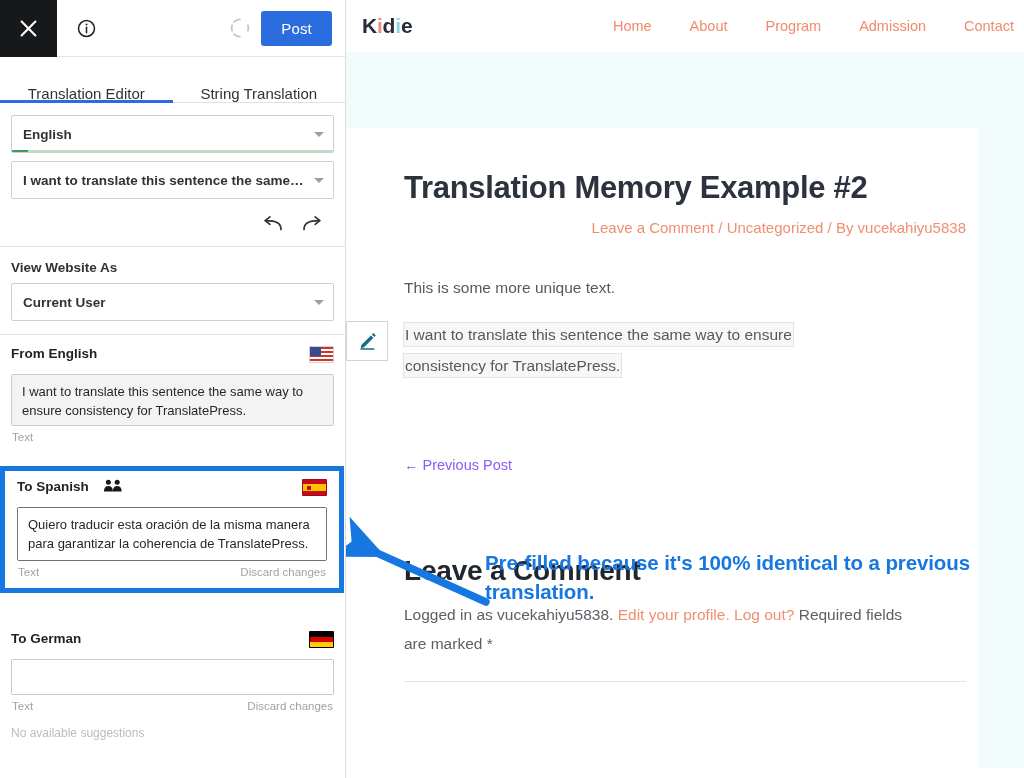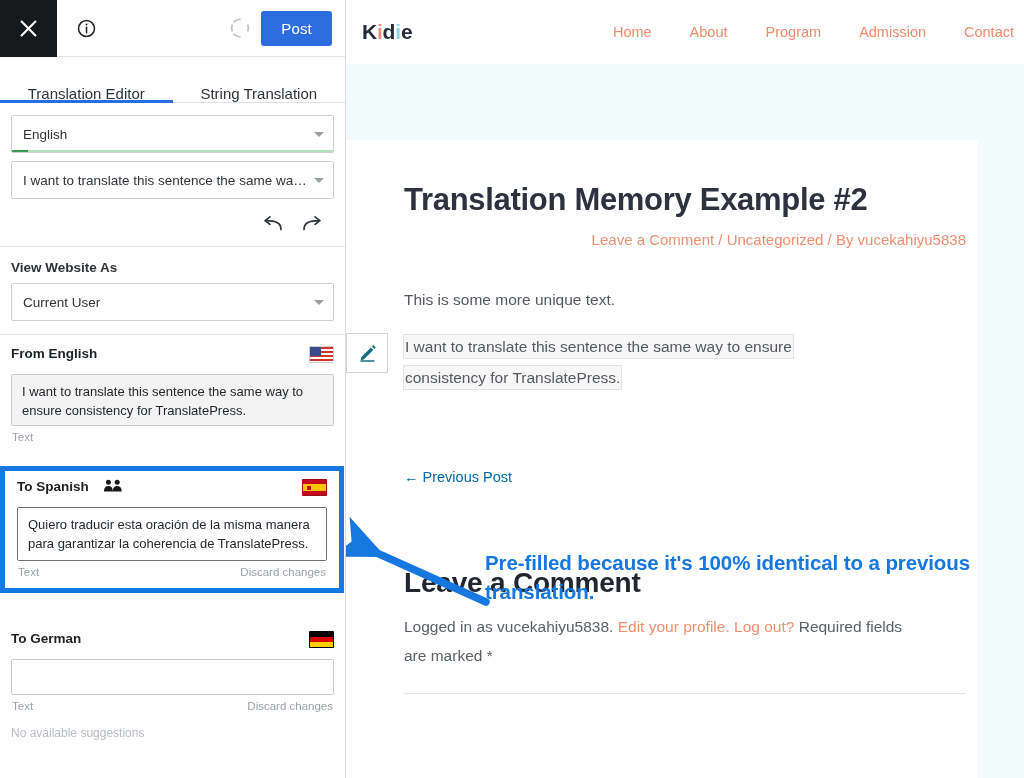--- a/index.html
+++ b/index.html
@@ -85,21 +85,21 @@
   }
   .tp-select:last-child { margin-bottom: 0; }
   .tp-select .caret {
     position: absolute; right: 9px; top: 50%;
     margin-top: -2px;
     width: 0; height: 0;
     border-left: 5px solid transparent;
     border-right: 5px solid transparent;
     border-top: 5px solid #9aa0a6;
   }
-  .tp-select .sel-text { overflow: hidden; text-overflow: ellipsis; }
+  .tp-select .sel-text { overflow: hidden; text-overflow: ellipsis; font-weight: bold; }
   .tp-select.has-progress::after {
     content:""; position:absolute; left:-1px; right:-1px; bottom:-1px;
     height: 3px; background: #b7e1c3;
   }
   .tp-select.has-progress .progress-fill {
     position:absolute; left:-1px; bottom:-1px;
     width: 17px; height: 3px; background: #3a9b54; z-index:2;
   }
 
   .tp-undoredo {
@@ -172,21 +172,21 @@
   .spanish-wrap .lang-pane { padding: 5px 6px 4px 6px; }
   .spanish-wrap .lang-textarea.editable { border-color: #6e7377; }
 
   
   #preview {
     position: absolute; left: 346px; top: 0;
     width: 678px; height: 778px;
     background: #ffffff; overflow: hidden;
   }
   .site-nav {
-    height: 64px; background: #fff;
+    height: 52px; background: #fff;
     display: flex; align-items: center;
     padding: 0 0 0 16px;
     gap: 44px;
   }
   .site-logo { font-size: 21px; font-weight: 700; letter-spacing: -.2px; }
   .site-logo .c1 { color:#252d3a; }
   .site-logo .c2 { color:#ef8f7a; }
   .site-logo .c3 { color:#252d3a; }
   .site-logo .c4 { color:#8fd4e8; }
   .site-logo .c5 { color:#252d3a; }
@@ -228,21 +228,21 @@
   }
   .tp-hl {
     font-size: 15.5px; color: #55595f; line-height: 2.05;
   }
   .tp-hl span {
     background: #f7f7f7; outline: 1px solid #e3e3e3;
     padding: 3px 1px;
   }
 
   .prev-post {
-    margin-top: 75px; font-size: 14.5px; color: #0369a1; cursor: pointer;
+    margin-top: 75px; font-size: 14.5px; color: #8b5cf6; cursor: pointer;
   }
 
   .comment-h {
     margin-top: 82px;
     font-size: 28px; font-weight: 700; color: #22262e; letter-spacing: -.2px;
   }
   .comment-note {
     margin-top: 14px; font-size: 15.5px; color: #5b6066; line-height: 1.85;
     max-width: 520px;
   }

